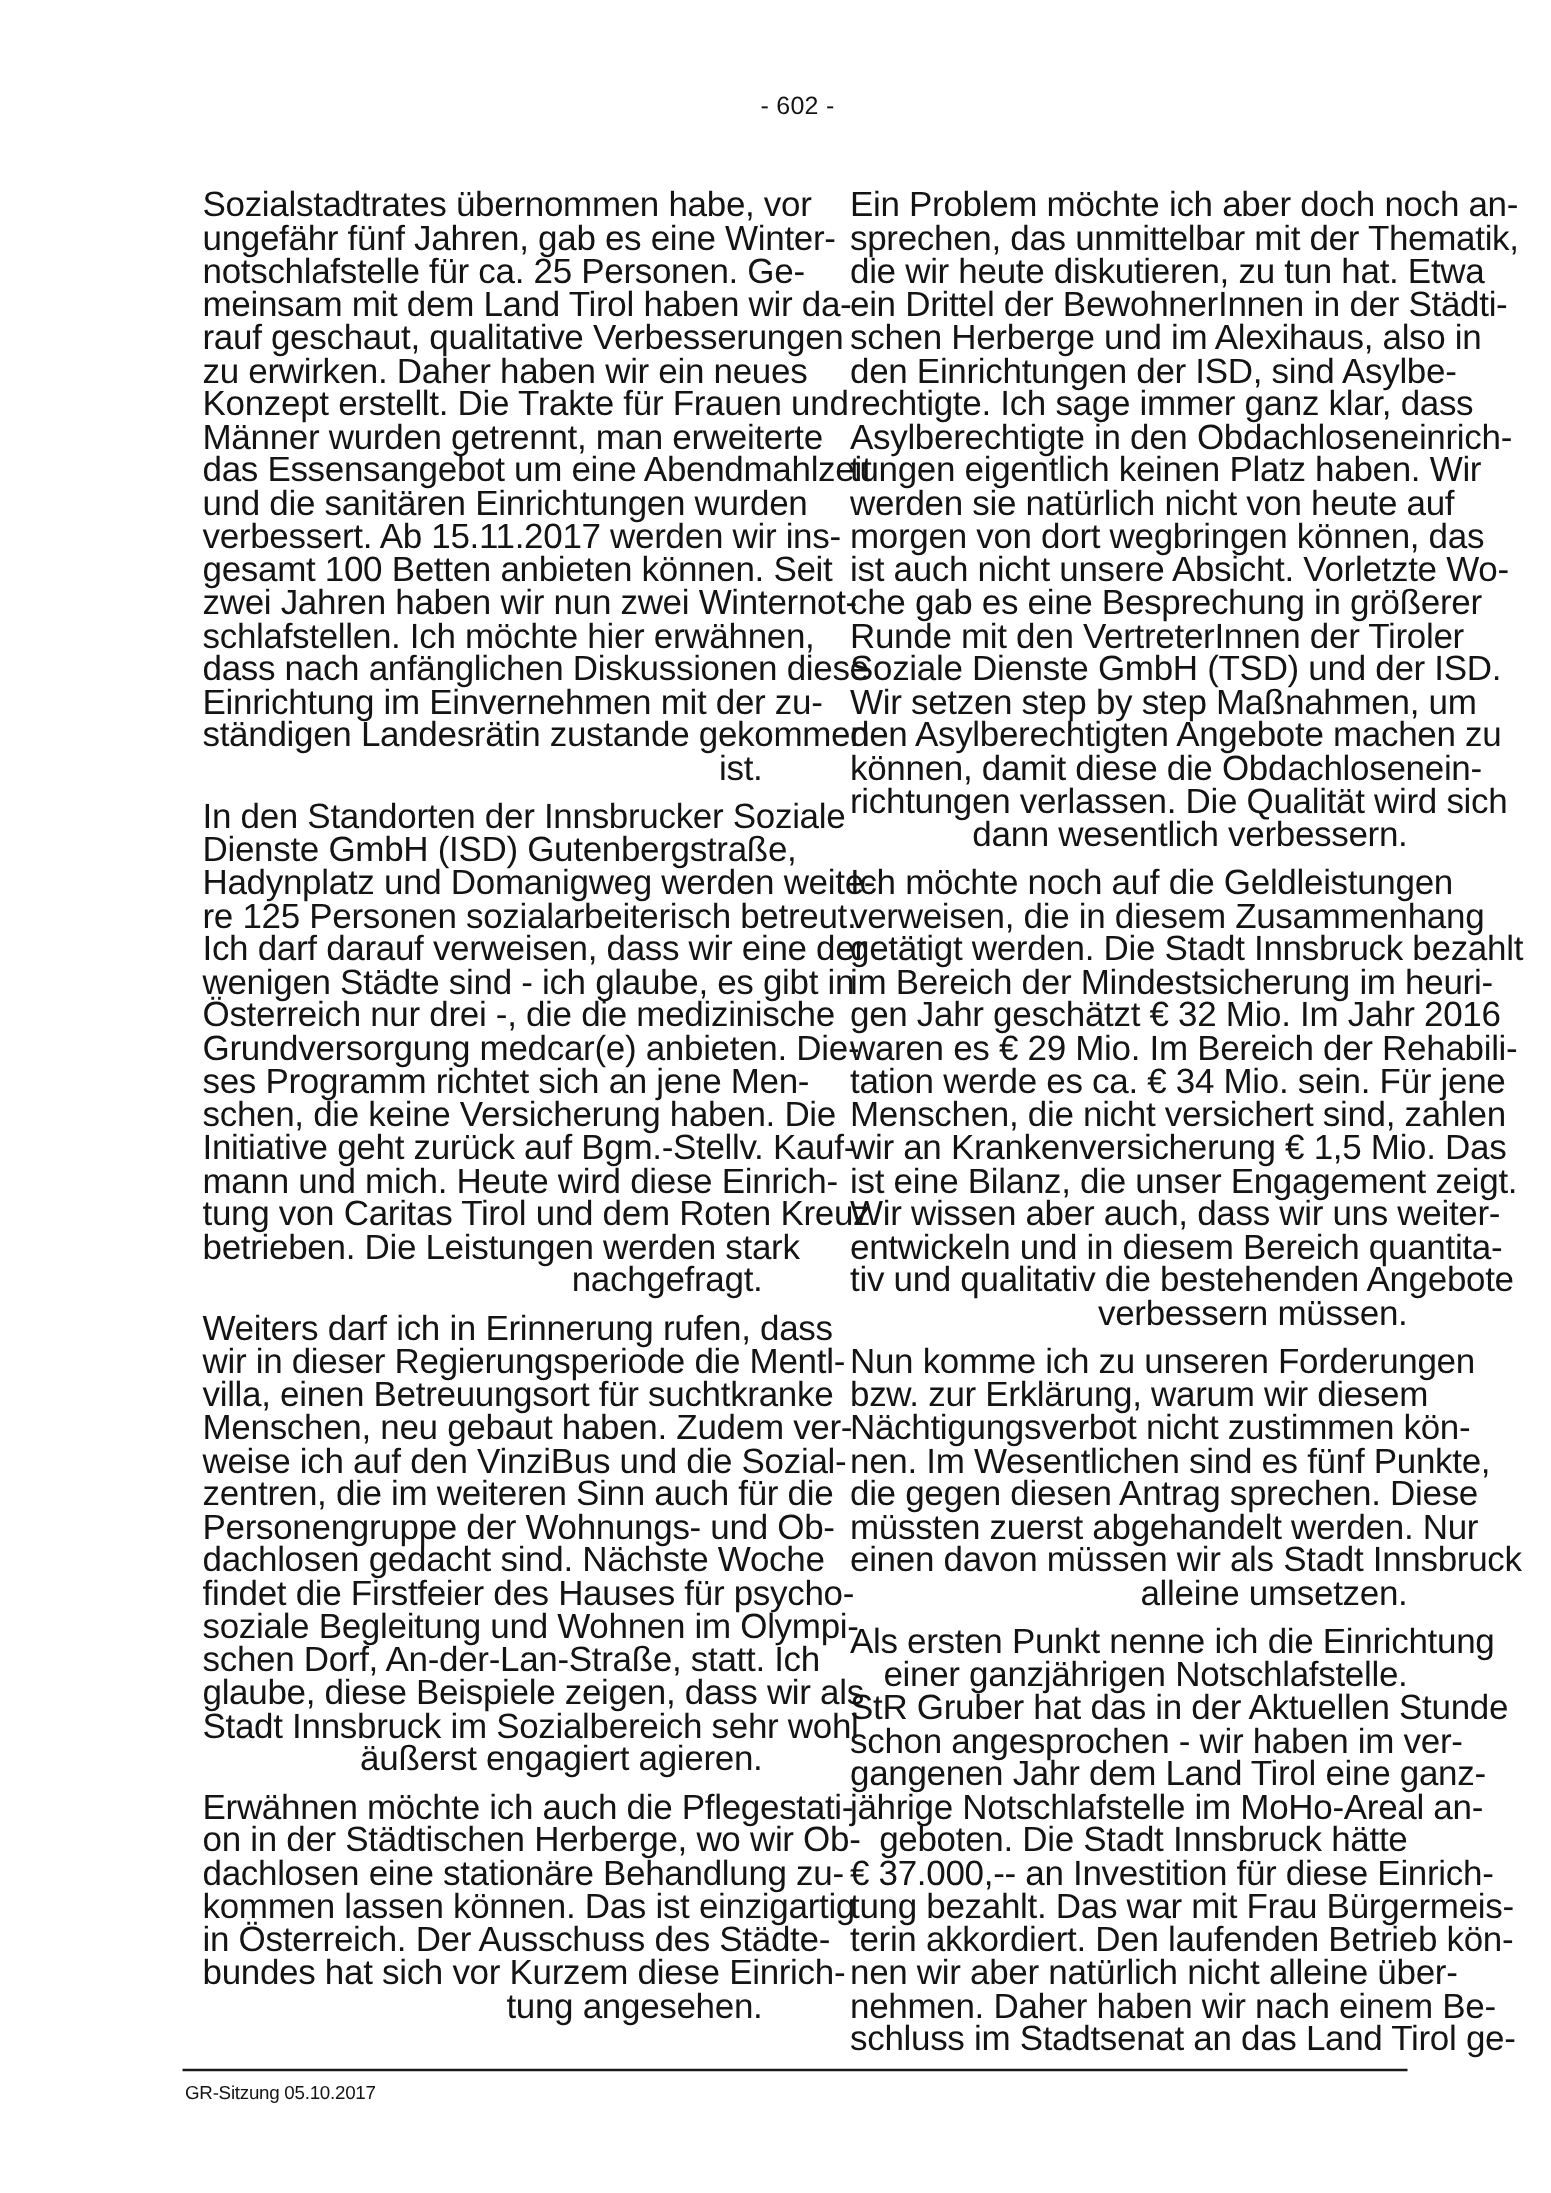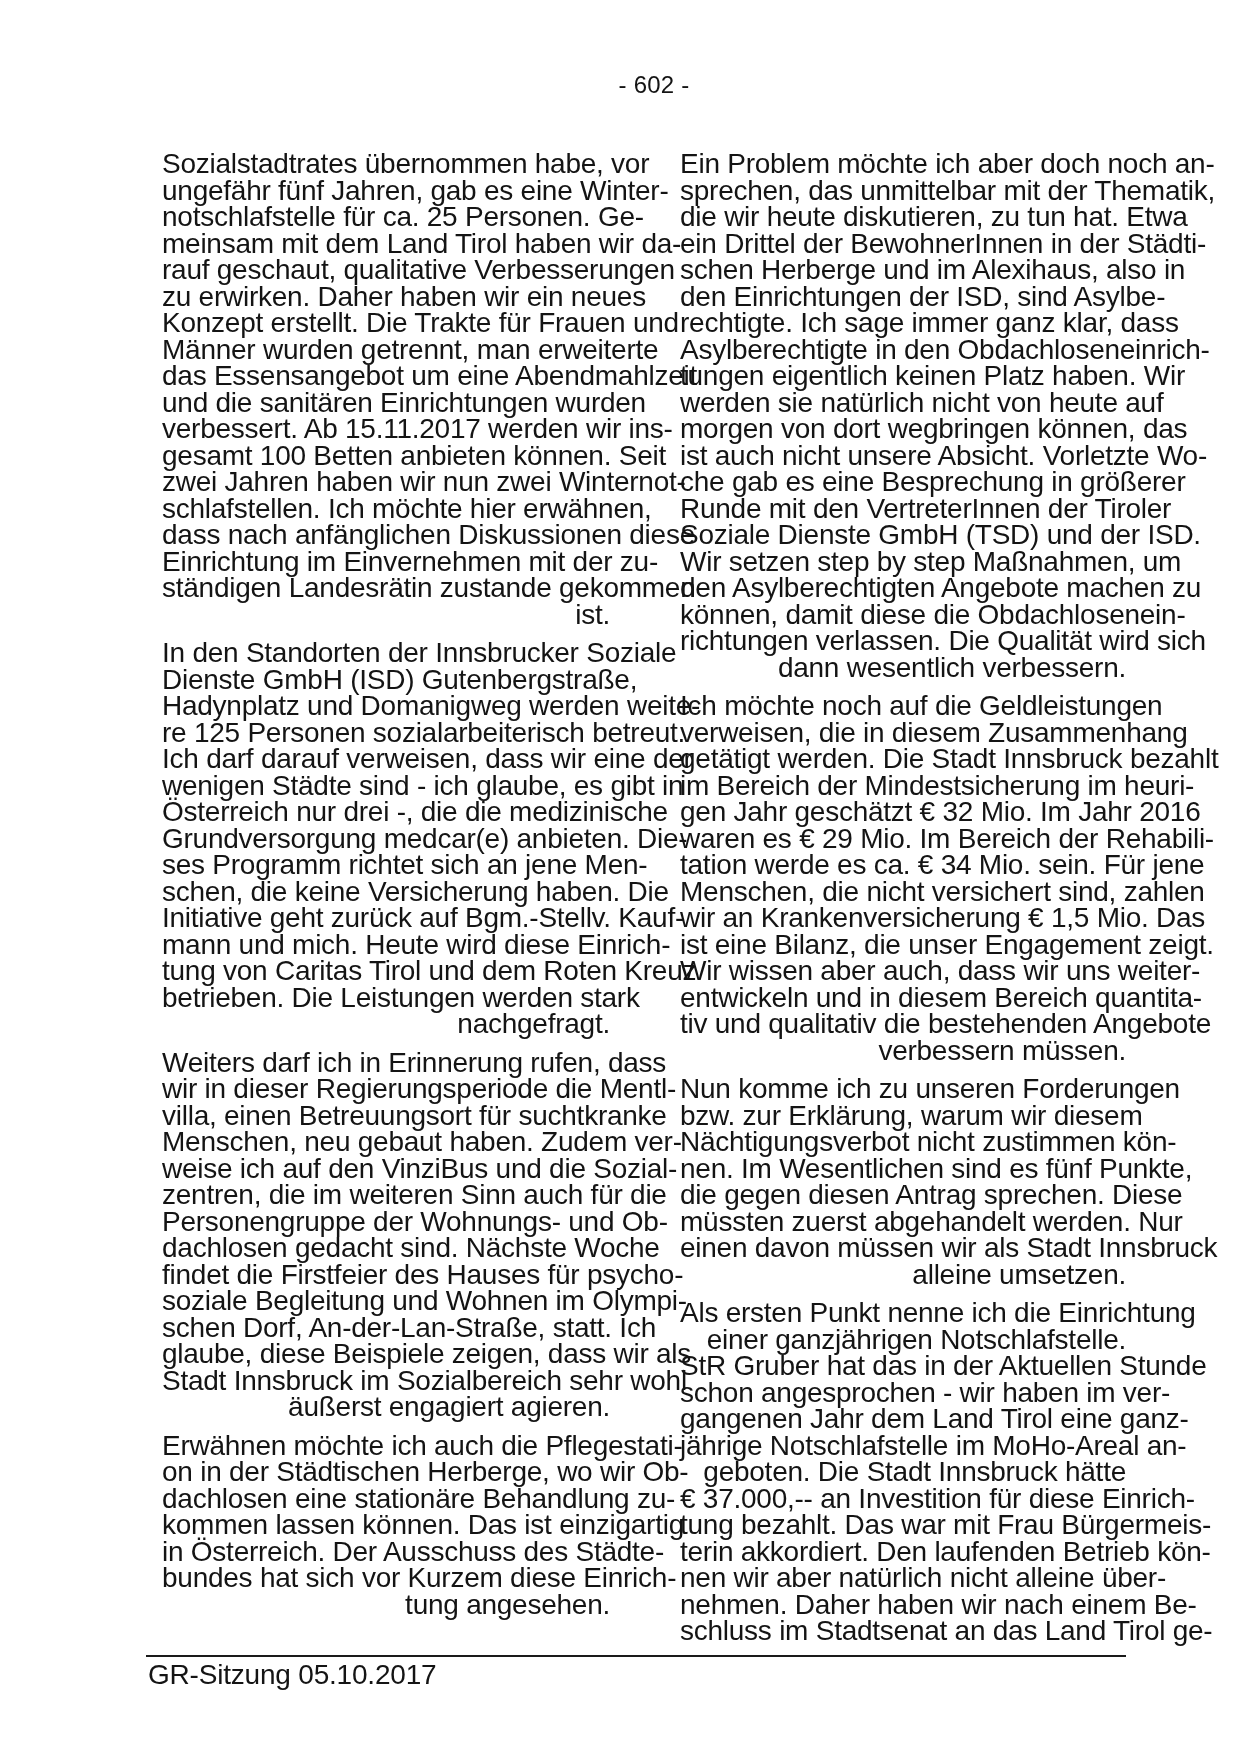--- a/index.html
+++ b/index.html
@@ -11,24 +11,24 @@
     position: relative;
     width: 1241px;
     height: 1754px;
     font-family: "Liberation Sans", sans-serif;
     color: #141414;
     overflow: hidden;
   }
   .page-number {
     position: absolute;
     top: 72px;
-    left: 166px;
+    left: 150px;
     width: 976px;
     text-align: center;
-    font-size: 24px;
+    font-size: 20px;
     line-height: 26px;
     letter-spacing: 0.2px;
   }
   .columns {
     position: absolute;
     top: 151px;
     left: 150px;
     width: 976px;
     display: flex;
   }
@@ -50,21 +50,21 @@
     top: 1655px;
     left: 146px;
     width: 980px;
     height: 2px;
     background: #1a1a1a;
   }
   .footer-text {
     position: absolute;
     top: 1662px;
     left: 148px;
-    font-size: 28px;
+    font-size: 15px;
     line-height: 26px;
     letter-spacing: -0.2px;
   }
 </style>
 </head>
 <body>
 
 <div class="page-number">- 602 -</div>
 
 <div class="columns">

